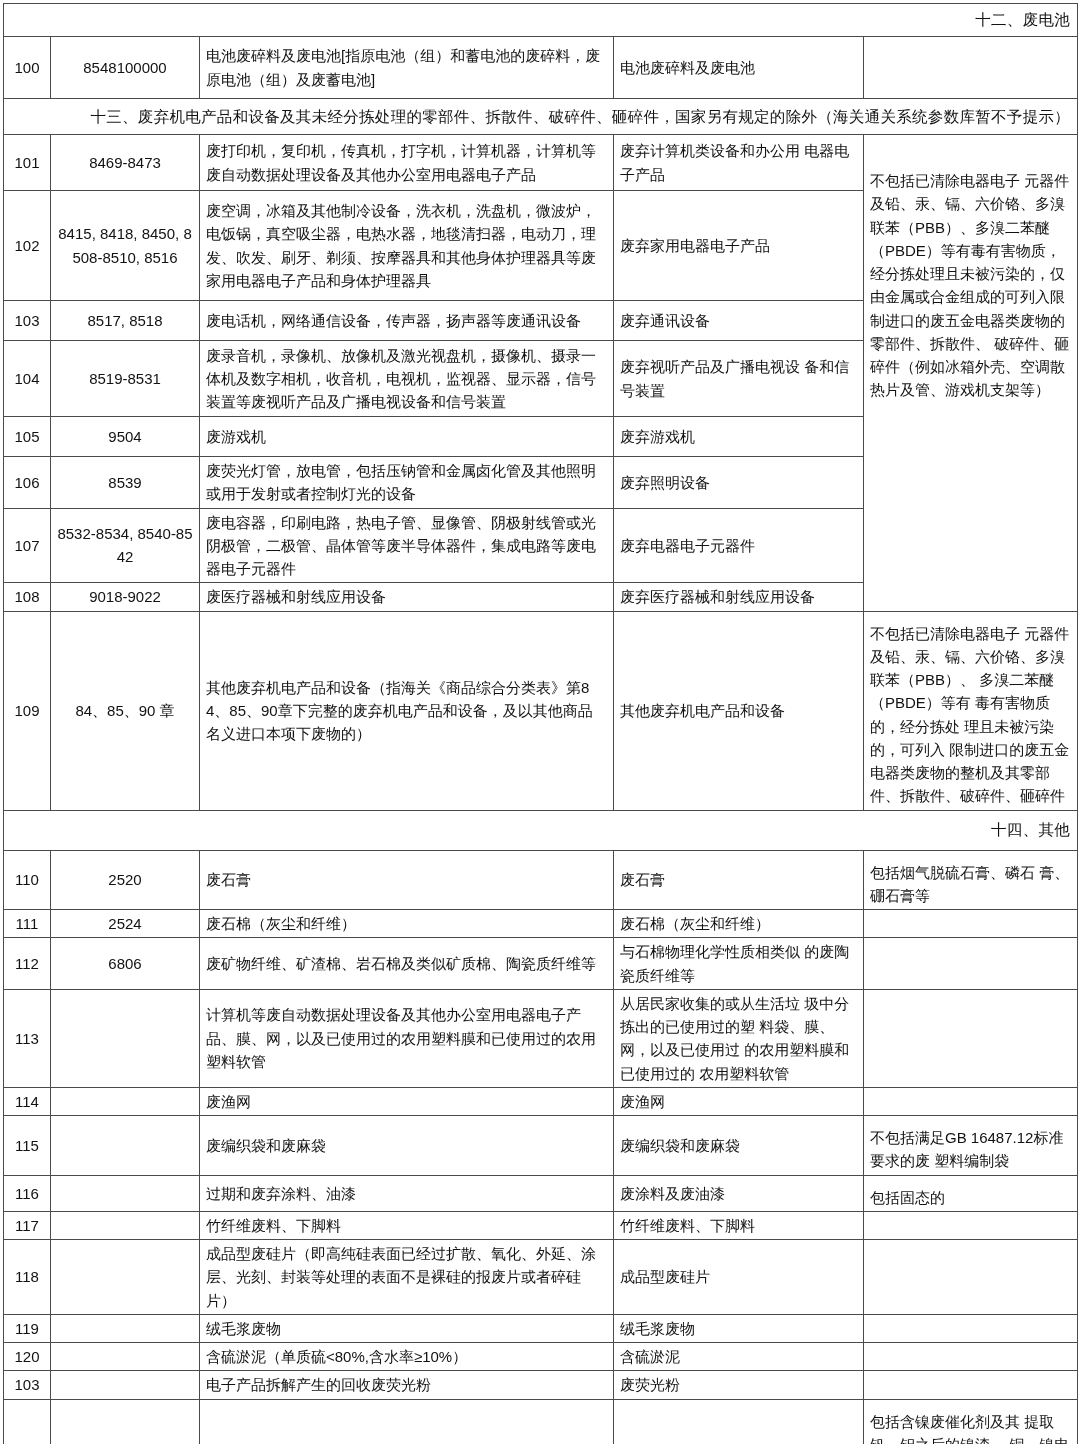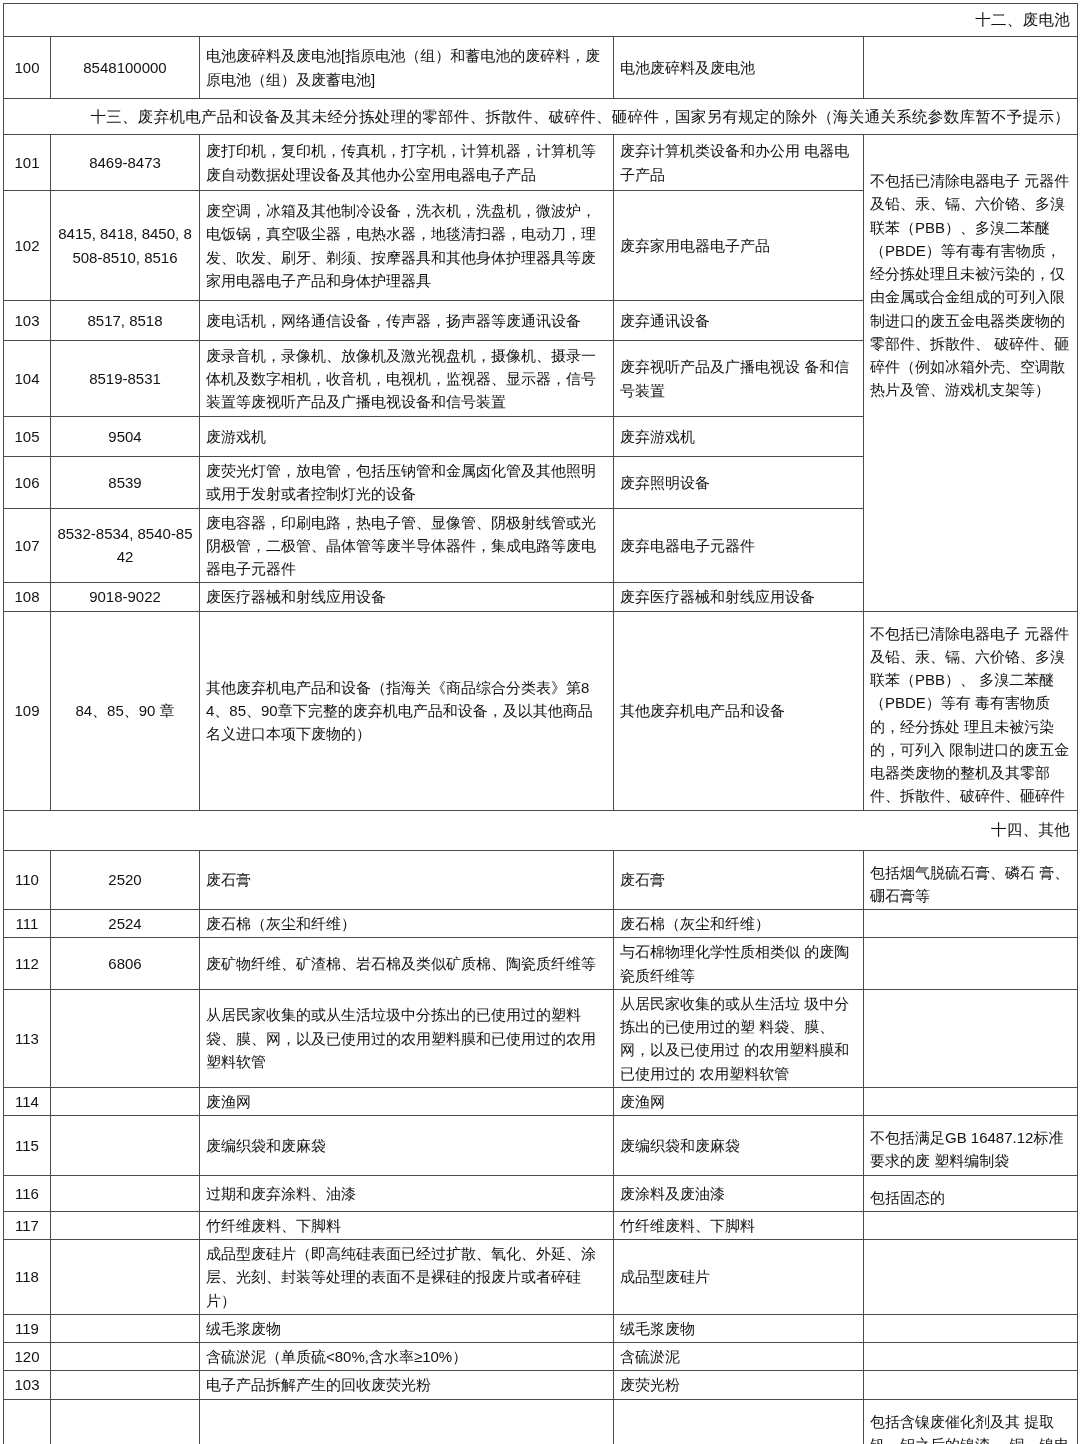--- a/index.html
+++ b/index.html
@@ -155,21 +155,21 @@
         <tr style="height: 50px;">
           <td class="c-no">112</td>
           <td class="c-code">6806</td>
           <td class="c-desc">废矿物纤维、矿渣棉、岩石棉及类似矿质棉、陶瓷质纤维等</td>
           <td class="c-cat">与石棉物理化学性质相类似 的废陶瓷质纤维等</td>
           <td class="c-note"></td>
         </tr>
         <tr style="height: 86px;">
           <td class="c-no">113</td>
           <td class="c-code"></td>
-          <td class="c-desc">从居民家收集的或从生活垃圾中分拣出的已使用过的塑料袋、膜、网，以及已使用过的农用塑料膜和已使用过的农用塑料软管</td>
+          <td class="c-desc">计算机等废自动数据处理设备及其他办公室用电器电子产品、膜、网，以及已使用过的农用塑料膜和已使用过的农用塑料软管</td>
           <td class="c-cat">从居民家收集的或从生活垃 圾中分拣出的已使用过的塑 料袋、膜、网，以及已使用过 的农用塑料膜和已使用过的 农用塑料软管</td>
           <td class="c-note"></td>
         </tr>
         <tr style="height: 26px;">
           <td class="c-no">114</td>
           <td class="c-code"></td>
           <td class="c-desc">废渔网</td>
           <td class="c-cat">废渔网</td>
           <td class="c-note"></td>
         </tr>

